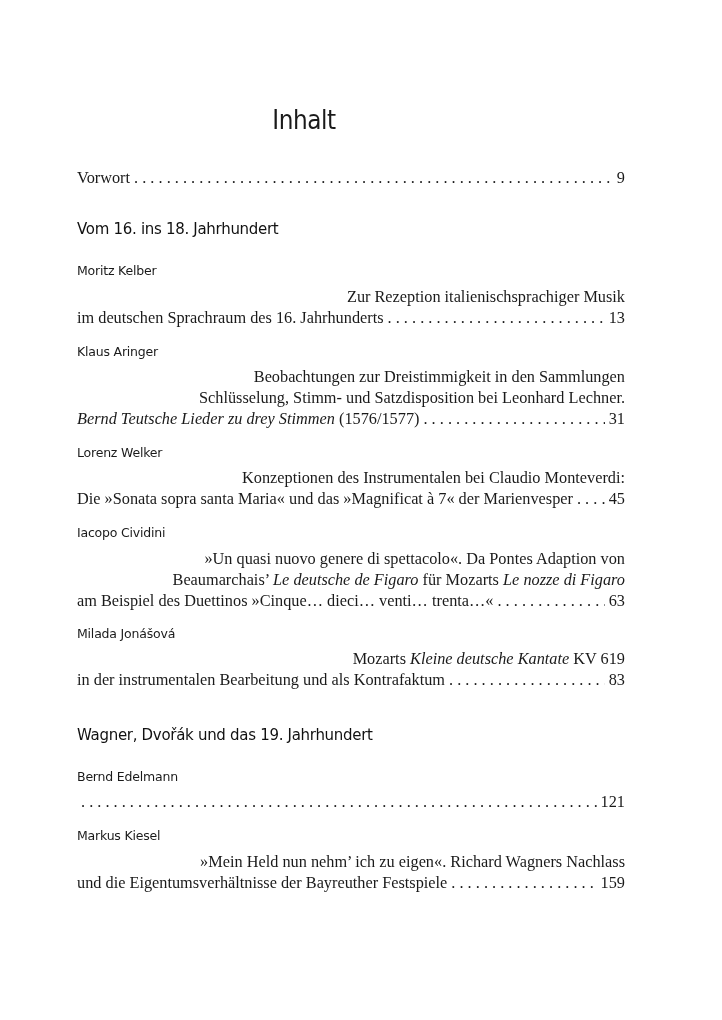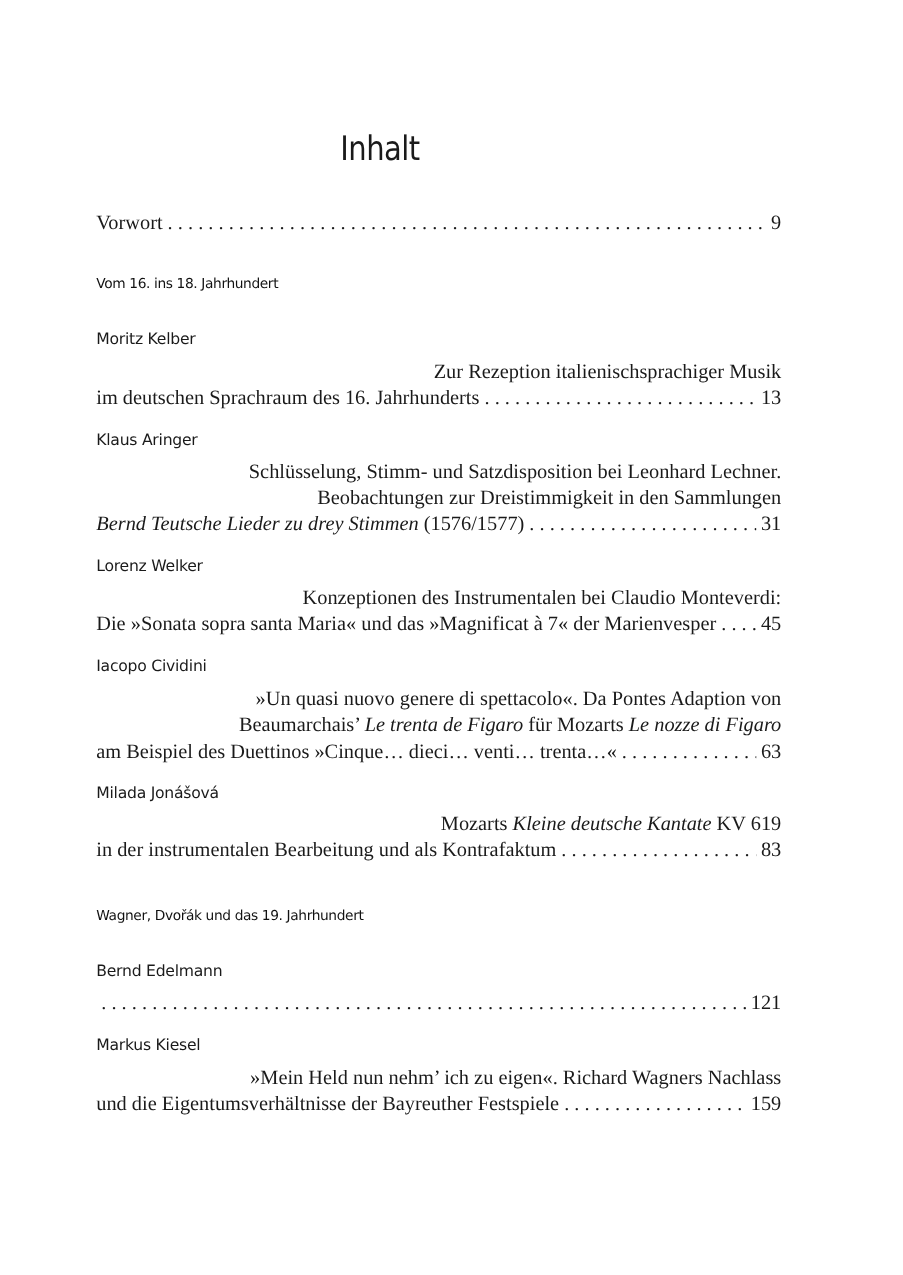--- a/index.html
+++ b/index.html
@@ -41,21 +41,21 @@
       color: #1a1a1a;
     }
     .sans-author {
       font-family: "DejaVu Sans", sans-serif;
       font-size: 12.5px;
       color: #1a1a1a;
       letter-spacing: -0.2px;
     }
     .sans-section {
       font-family: "DejaVu Sans", sans-serif;
-      font-size: 11px;
+      font-size: 15px;
       color: #111;
       letter-spacing: -0.3px;
     }
     .abs {
       position: absolute;
       left: 0;
       width: 548px;
     }
     .line {
       display: flex;
@@ -109,43 +109,43 @@
     <div class="plain-line">Zur Rezeption italienischsprachiger Musik</div>
     <div class="line">
       <span class="text">im deutschen Sprachraum des 16. Jahrhunderts</span>
       <span class="dots"></span>
       <span class="page-num">13</span>
     </div>
   </div>
 
   <div class="abs sans-author" style="top:344px;">Klaus Aringer</div>
   <div class="abs serif" style="top:366px;">
+    <div class="plain-line">Beobachtungen zur Dreistimmigkeit in den Sammlungen</div>
     <div class="plain-line">Schlüsselung, Stimm- und Satzdisposition bei Leonhard Lechner.</div>
-    <div class="plain-line">Beobachtungen zur Dreistimmigkeit in den Sammlungen</div>
     <div class="line">
       <span class="text"><em>Bernd Teutsche Lieder zu drey Stimmen</em><span> (1576/1577)</span></span>
       <span class="dots"></span>
       <span class="page-num">31</span>
     </div>
   </div>
 
   <div class="abs sans-author" style="top:445px;">Lorenz Welker</div>
   <div class="abs serif" style="top:467px;">
     <div class="plain-line">Konzeptionen des Instrumentalen bei Claudio Monteverdi:</div>
     <div class="line">
       <span class="text">Die »Sonata sopra santa Maria« und das »Magnificat à 7« der Marienvesper</span>
       <span class="dots"></span>
       <span class="page-num">45</span>
     </div>
   </div>
 
   <div class="abs sans-author" style="top:525px;">Iacopo Cividini</div>
   <div class="abs serif" style="top:548px;">
     <div class="plain-line">»Un quasi nuovo genere di spettacolo«. Da Pontes Adaption von</div>
-    <div class="plain-line"><span>Beaumarchais’ </span><em>Le trenta de Figaro</em><span> für Mozarts </span><em>Le nozze di Figaro</em></div>
+    <div class="plain-line"><span>Beaumarchais’ </span><em>Le deutsche de Figaro</em><span> für Mozarts </span><em>Le nozze di Figaro</em></div>
     <div class="line">
       <span class="text">am Beispiel des Duettinos »Cinque… dieci… venti… trenta…«</span>
       <span class="dots"></span>
       <span class="page-num">63</span>
     </div>
   </div>
 
   <div class="abs sans-author" style="top:626px;">Milada Jonášová</div>
   <div class="abs serif" style="top:648px;">
     <div class="plain-line"><span>Mozarts </span><em>Kleine deutsche Kantate</em><span> KV 619</span></div>

